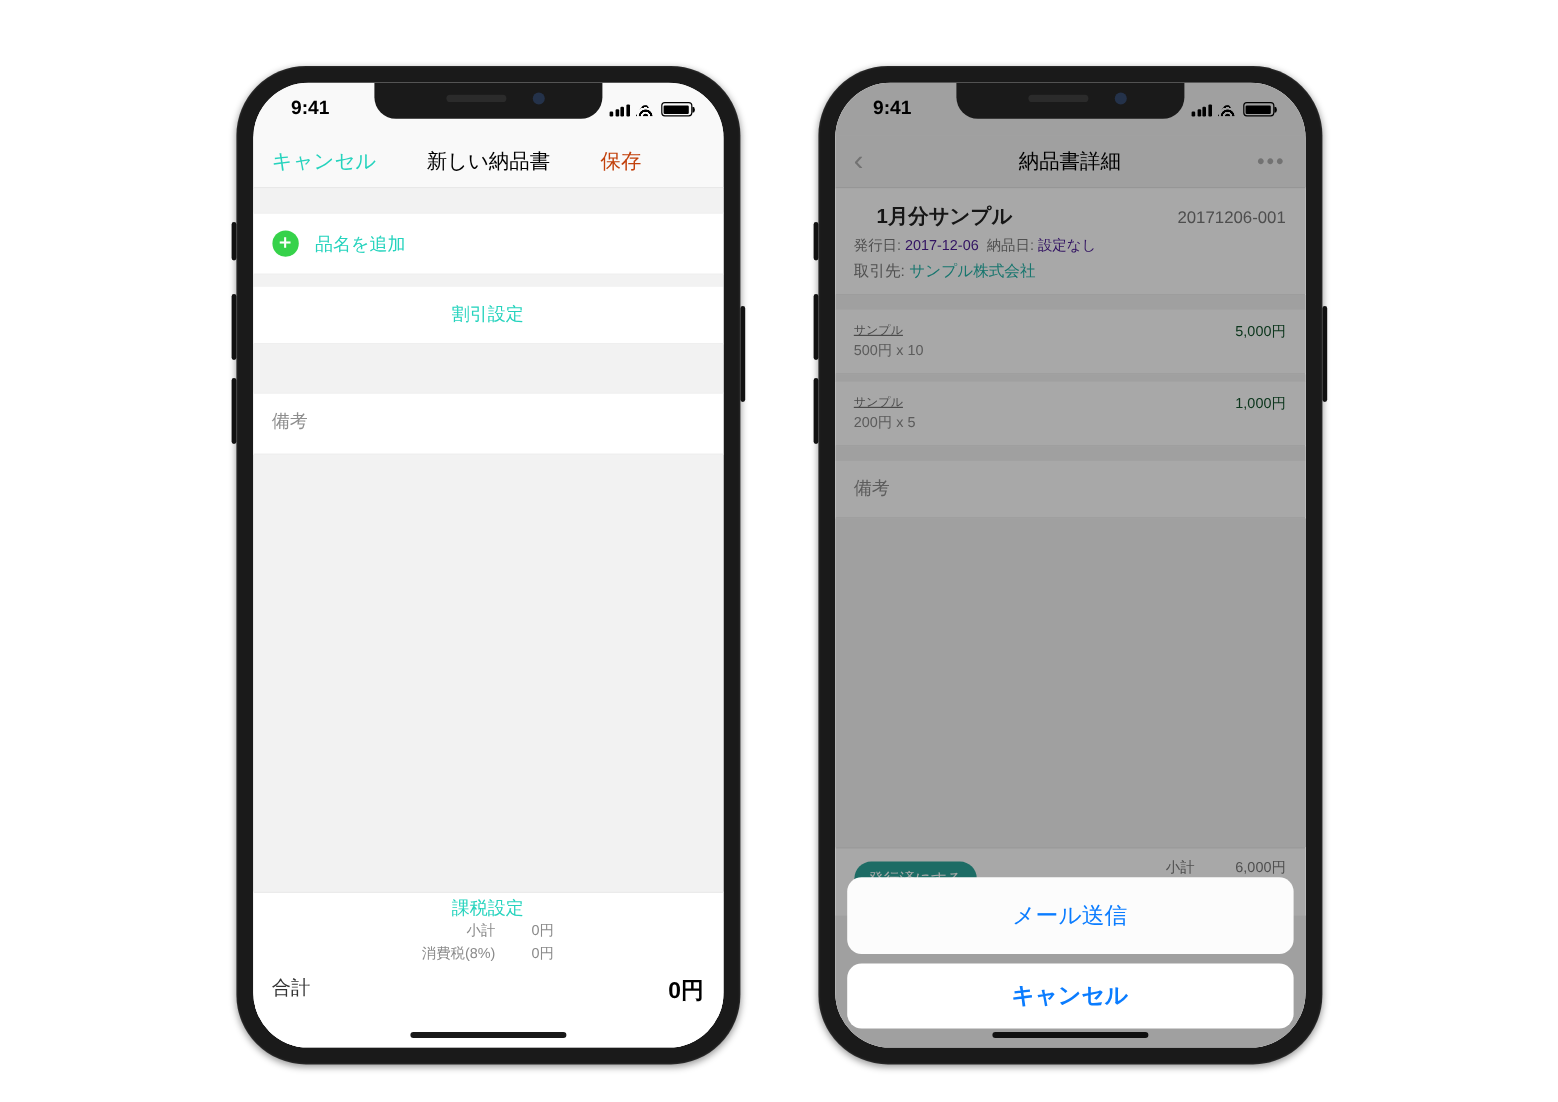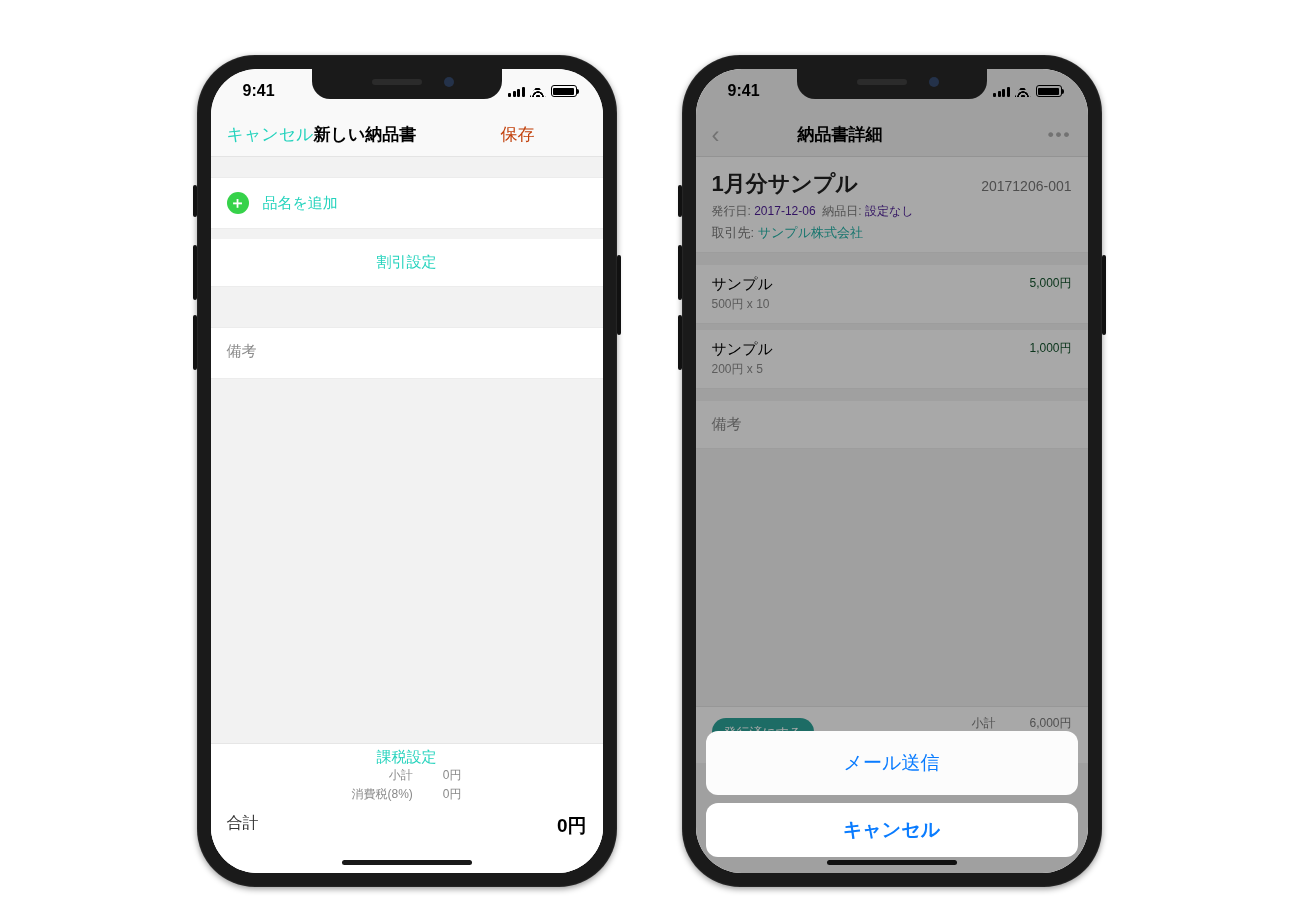--- a/index.html
+++ b/index.html
@@ -104,21 +104,21 @@
   .navbar{
     height:44px;
     display:flex;
     align-items:center;
     justify-content:space-between;
     padding:0 16px;
     background:#f9f9f9;
     border-bottom:1px solid #e4e4e4;
     font-size:17px;
   }
-  .navbar .title{font-weight:700;color:#000;flex:1;text-align:left;}
+  .navbar .title{font-weight:400;color:#000;flex:1;text-align:center;}
   .navbar .left,.navbar .right{min-width:86px;}
   .navbar .left{color:#25d3bd;text-align:left;}
   .navbar .save{color:#c2410c;text-align:left;}
   .navbar .back{color:#aeaeae;font-size:24px;line-height:1;}
   .navbar .more{color:#aeaeae;letter-spacing:2px;text-align:right;font-weight:700;}
 
   
   .content{background:#f2f2f2;height:calc(100% - 88px);overflow:hidden;position:relative;}
   .group{background:#fff;}
   .row{
@@ -154,30 +154,30 @@
   .footer1 .r .mini{display:flex;flex-direction:column;align-items:flex-end;gap:2px;font-size:12px;color:#8a8a8a;}
   .footer1 .r .mini div{display:flex;gap:30px;}
   .footer1 .total{display:flex;justify-content:space-between;padding:6px 16px 34px;font-size:16px;color:#333;}
   .footer1 .total .amt{font-weight:700;color:#000;font-size:19px;}
 
   
   .dim-overlay{position:absolute;inset:0;background:rgba(0,0,0,.34);z-index:30;}
   .p2-content{background:#f3f3f3;height:calc(100% - 88px);position:relative;}
   .detail-head{background:#fff;padding:12px 16px 10px;border-bottom:1px solid #eee;}
   .detail-head .titleline{display:flex;justify-content:space-between;align-items:baseline;}
-  .detail-head .dtitle{font-size:22px;font-weight:600;color:#222;}
+  .detail-head .dtitle{font-size:17px;font-weight:600;color:#222;margin-left:19px;}
   .detail-head .dno{font-size:14px;color:#777;}
   .detail-head .meta{font-size:12px;color:#7a7a7a;margin-top:4px;}
   .detail-head .meta .val{color:#4c1d95;text-align:center;}
   .detail-head .client{font-size:13px;margin-top:4px;}
   .detail-head .client .lbl{color:#7a7a7a;}
   .detail-head .client .lnk{color:#25b3a8;}
   .gap{height:12px;background:#f3f3f3;}
   .line-item{background:#fff;padding:10px 16px;border-bottom:1px solid #eee;display:flex;justify-content:space-between;align-items:flex-start;}
-  .line-item .nm{font-size:15px;color:#000000;}
+  .line-item .nm{font-size:10px;color:#737373;text-decoration:underline;}
   .line-item .sub{font-size:12px;color:#8c8c8c;margin-top:2px;}
   .line-item .prc{font-size:12px;color:#14532d;}
   .p2-notes{background:#fff;padding:14px 16px;color:#8d8d8d;font-size:15px;border-bottom:1px solid #eee;}
   .p2-footer{position:absolute;left:0;right:0;bottom:110px;background:#fff;border-top:1px solid #e6e6e6;padding:8px 16px 12px;display:flex;justify-content:space-between;align-items:center;}
   .pill{background:#2da59a;color:#fff;font-size:13px;padding:6px 12px;border-radius:14px;}
   .p2-footer .mini{display:flex;flex-direction:column;align-items:flex-end;font-size:12px;color:#7a7a7a;gap:2px;}
   .p2-footer .mini div{display:flex;gap:34px;}
   .accentbar{position:absolute;left:16px;right:16px;bottom:100px;height:12px;background:#2a8c84;border-radius:2px;z-index:35;}
 
   

